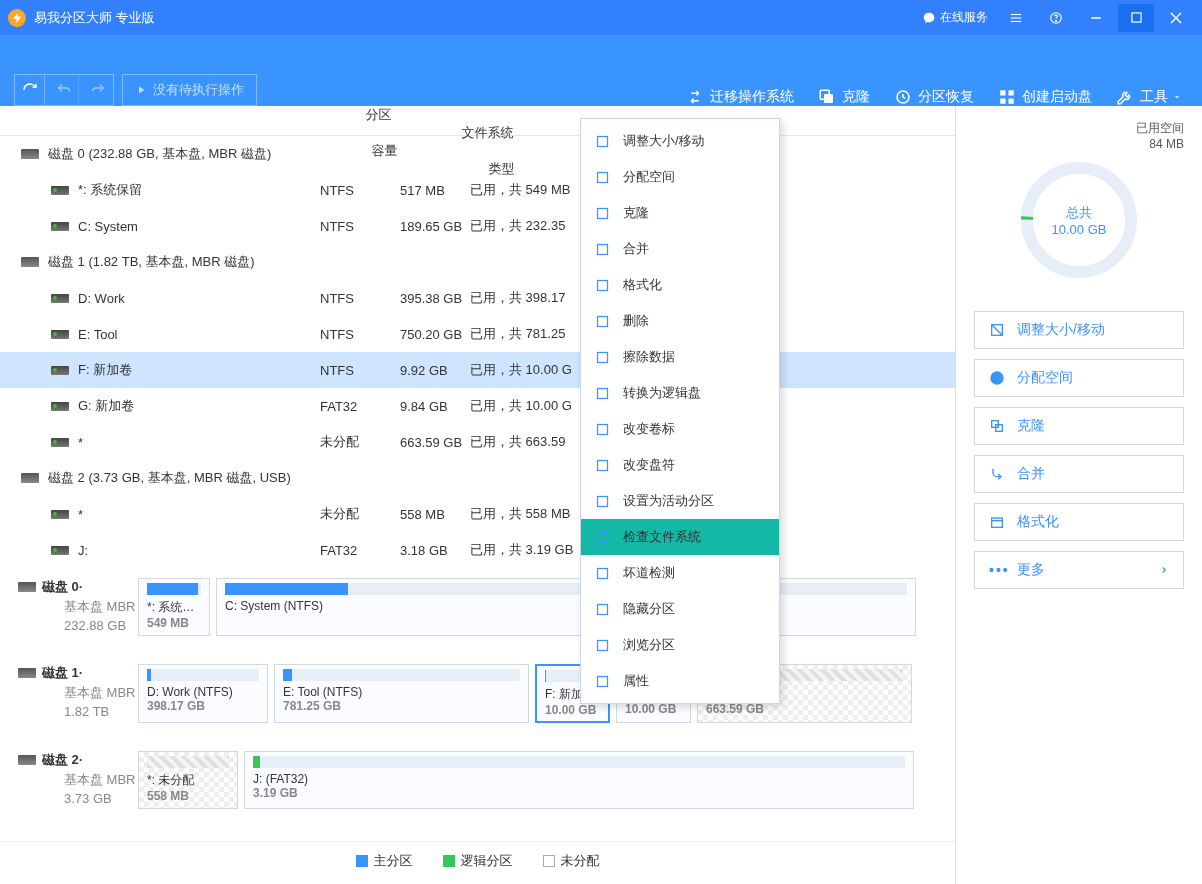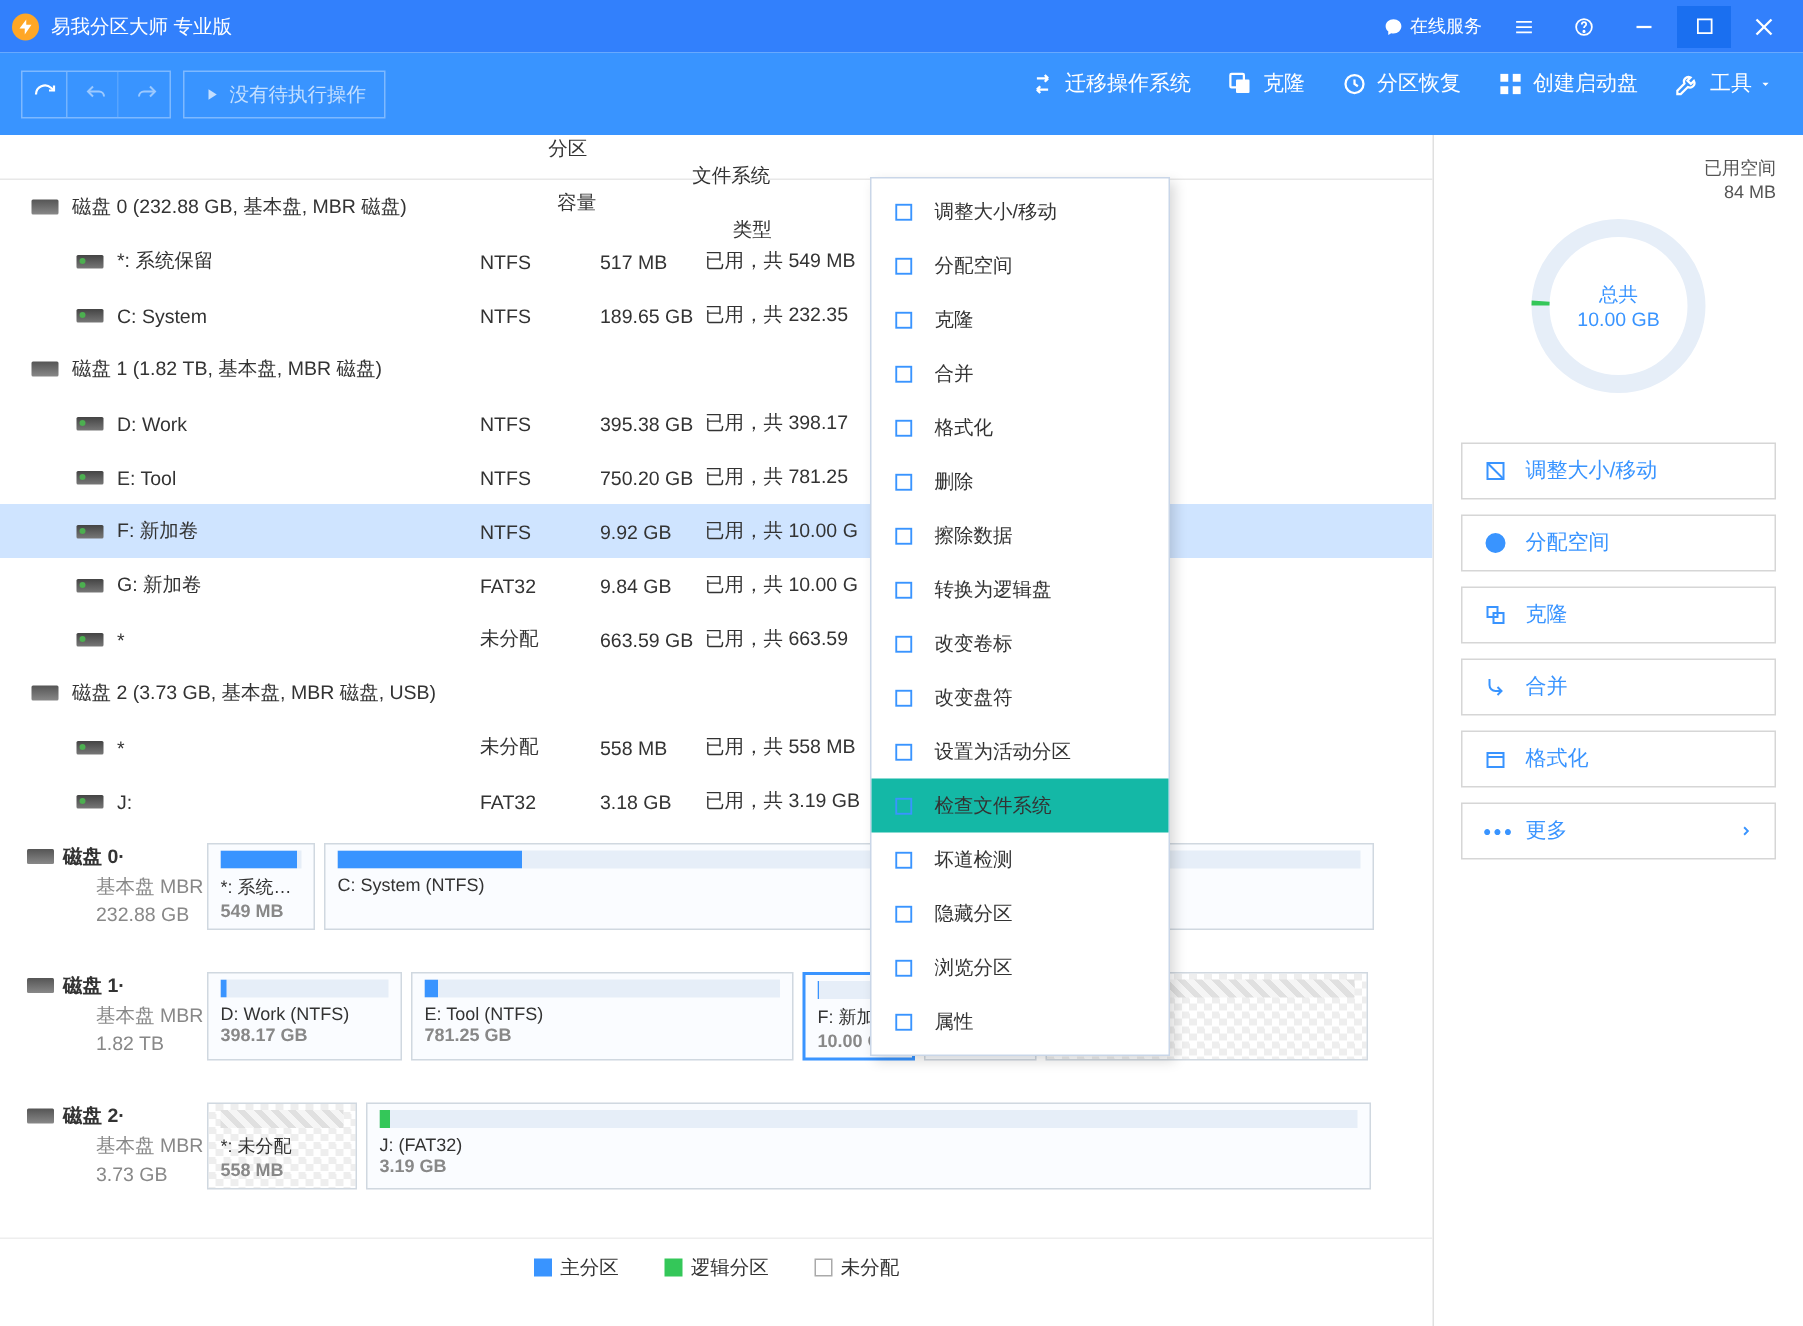--- a/index.html
+++ b/index.html
@@ -6,21 +6,21 @@
 body { background: #fff; font-size: 13px; color: #333; overflow: hidden; }
 .title-bar { height: 35px; background: #3280fc; display: flex; align-items: center; padding: 0 8px; color: #fff; }
 .title-bar .logo { width: 18px; height: 18px; border-radius: 50%; background: #ffa726; margin-right: 8px; display:flex; align-items:center; justify-content:center;}
 .title-bar .logo svg { width:12px; height:12px;}
 .title-bar .title { flex: 1; font-size: 13px; }
 .title-bar .sys-btns { display: flex; align-items: center; gap: 4px; }
 .title-bar .sys-btn { width: 36px; height: 28px; display: flex; align-items: center; justify-content: center; cursor: pointer; }
 .title-bar .sys-btn.max { background: #1a6ff0; }
 .title-bar .online { display:flex; align-items:center; margin-right:10px; font-size:12px;}
 .title-bar .online .icon { width:14px; height:14px; margin-right:4px;}
-.toolbar { height: 55px; background: #3994ff; display: flex; align-items: flex-start; padding: 12px 14px; color: #fff; }
+.toolbar { height: 71px; background: #3994ff; display: flex; align-items: flex-end; padding: 0 14px; color: #fff; }
 .toolbar .btn-group { display: flex; gap: 4px; align-items: center; border:1px solid rgba(255,255,255,0.35); }
 .toolbar .icon-btn { width: 30px; height: 30px; display: flex; align-items: center; justify-content: center; cursor: pointer; }
 .toolbar .icon-btn.sep { border-right:1px solid rgba(255,255,255,0.3);}
 .toolbar .pending-wrap { display:flex; align-items:center; border:1px solid rgba(255,255,255,0.35); height:32px; margin-left:8px; padding:0 12px; color:rgba(255,255,255,0.7);}
 .toolbar .pending-wrap svg { margin-right:6px;}
 .toolbar .spacer { flex: 1; }
 .toolbar .tool-item { display: flex; align-items: center; margin-left: 24px; cursor: pointer; font-size: 14px; }
 .toolbar .tool-item svg, .toolbar .tool-item .ico { margin-right: 6px; }
 .main { display: flex; height: calc(100vh - 90px); }
 .left-pane { flex: 1; display:flex; flex-direction:column; border-right:1px solid #e0e0e0;}

